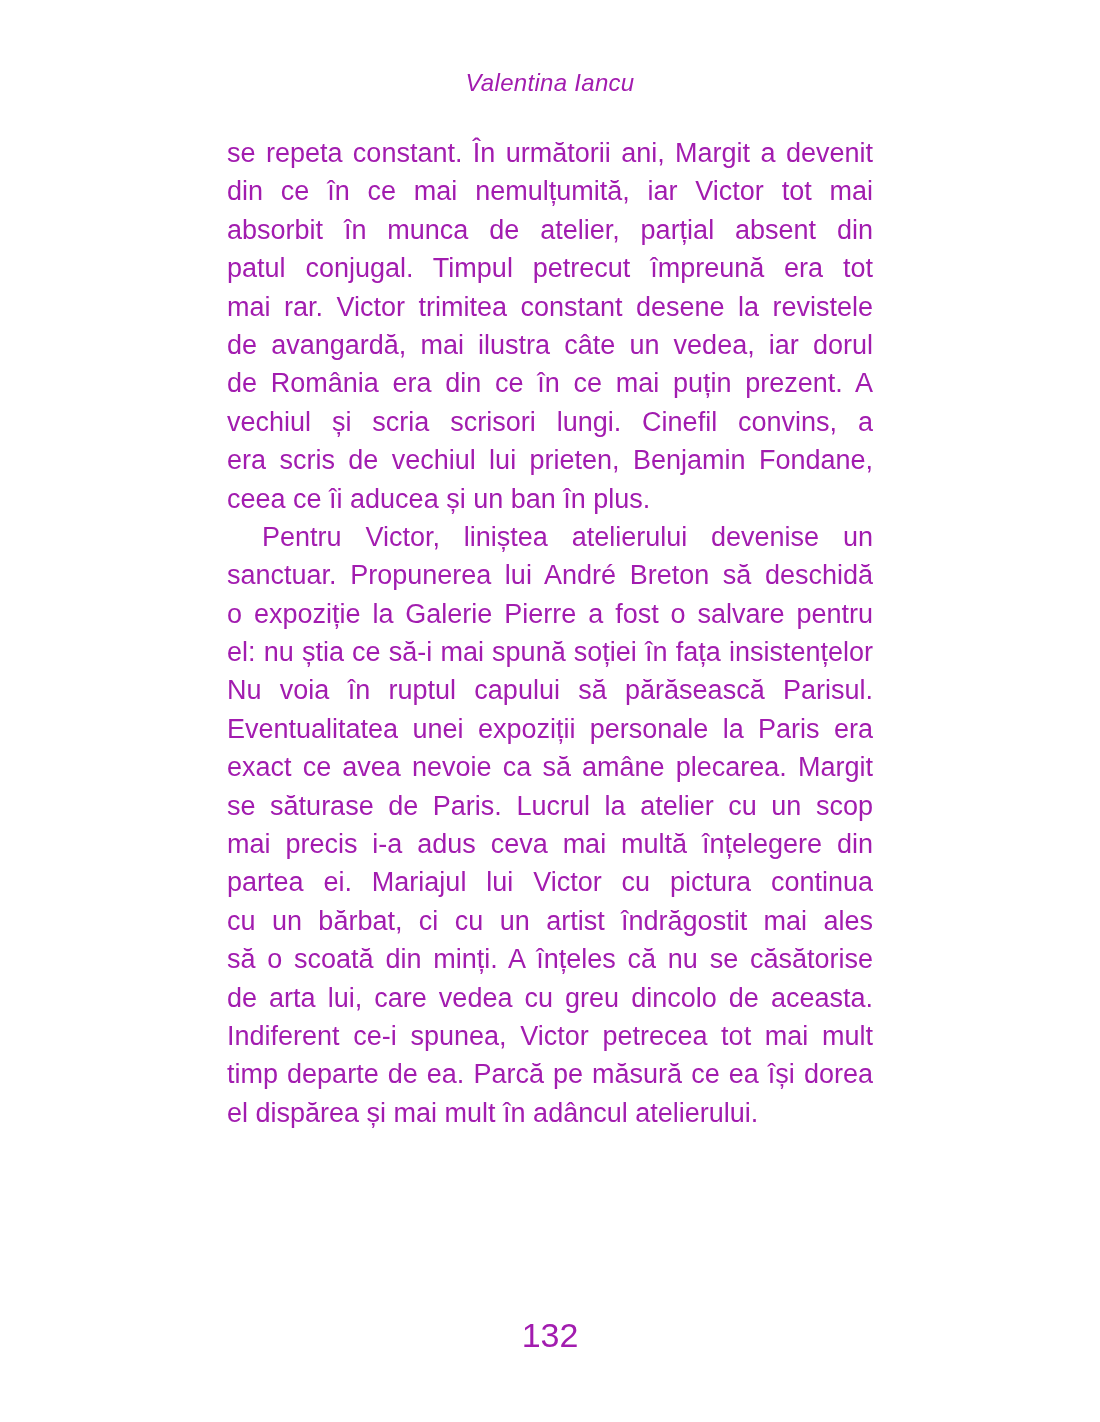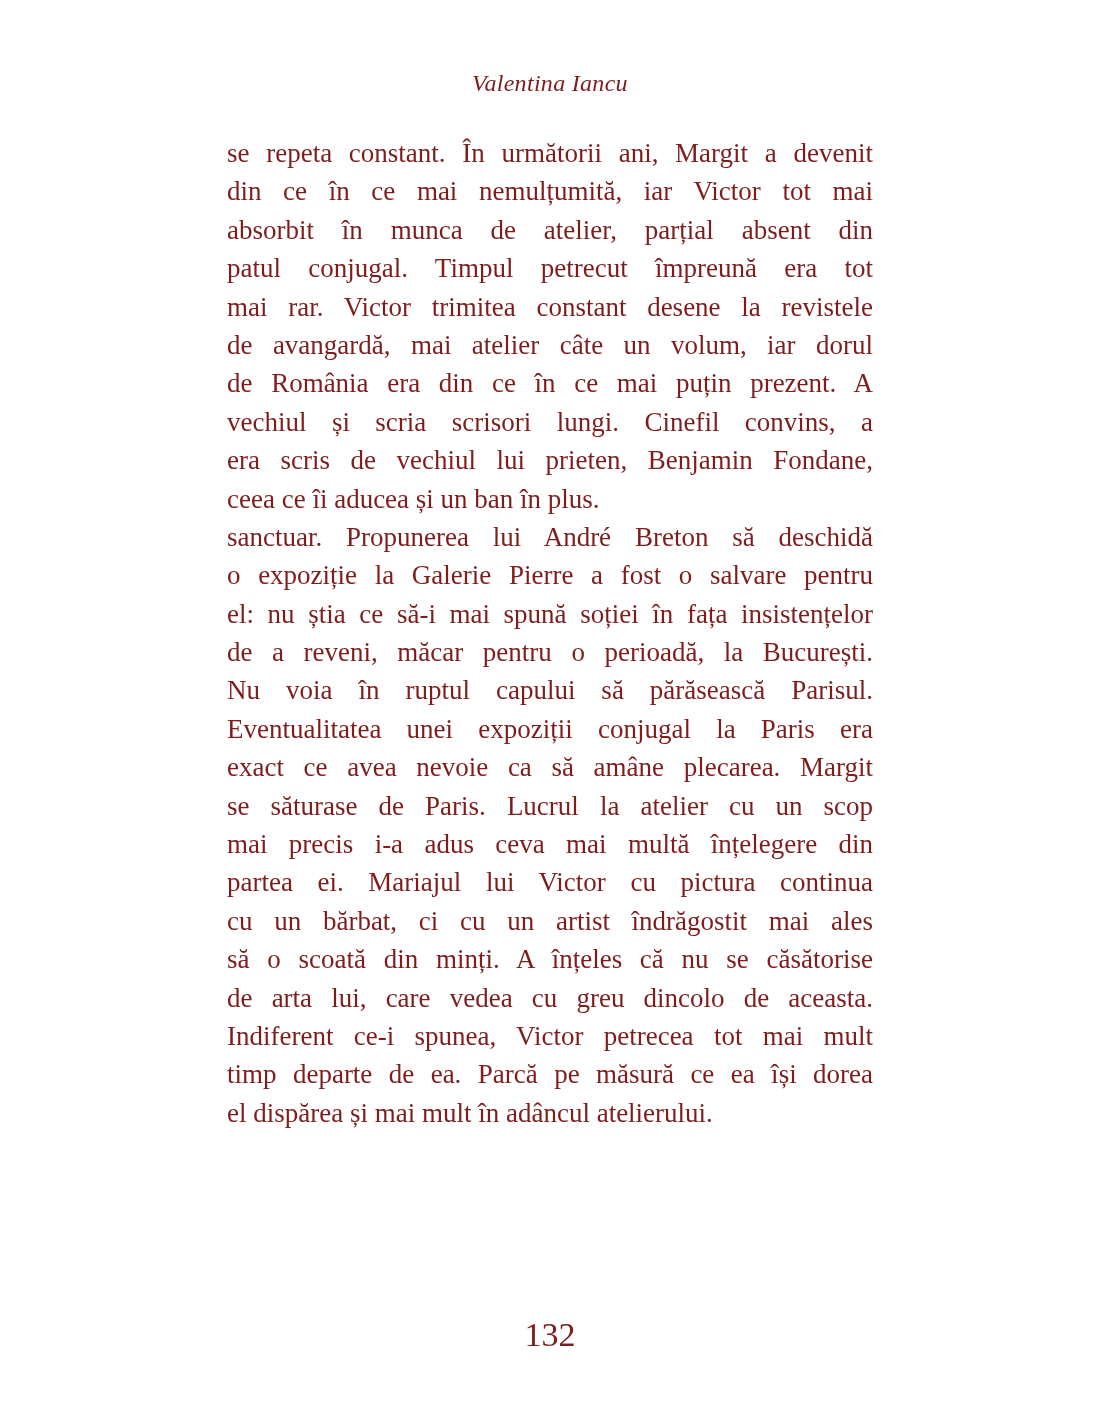--- a/index.html
+++ b/index.html
@@ -6,22 +6,22 @@
     margin: 0;
     padding: 0;
     background: #ffffff;
   }
   .page {
     position: relative;
     width: 1100px;
     height: 1422px;
     background: #ffffff;
     overflow: hidden;
-    font-family: Liberation Serif, serif;
-    color: #7f1d1d;
+    font-family: Liberation Sans, sans-serif;
+    color: #a21caf;
   }
   .running-header {
     position: absolute;
     top: 68px;
     left: 0;
     width: 100%;
     text-align: center;
     font-style: italic;
     font-size: 24px;
     line-height: 30px;
@@ -63,31 +63,31 @@
 
 <div class="page">
   <div class="running-header">Valentina Iancu</div>
 
   <div class="text-block">
       <div class="line">se repeta constant. În următorii ani, Margit a devenit</div>
       <div class="line">din ce în ce mai nemulțumită, iar Victor tot mai</div>
       <div class="line">absorbit în munca de atelier, parțial absent din</div>
       <div class="line">patul conjugal. Timpul petrecut împreună era tot</div>
       <div class="line">mai rar. Victor trimitea constant desene la revistele</div>
-      <div class="line">de avangardă, mai atelier câte un volum, iar dorul</div>
+      <div class="line">de avangardă, mai ilustra câte un vedea, iar dorul</div>
       <div class="line">de România era din ce în ce mai puțin prezent. A</div>
       <div class="line">vechiul și scria scrisori lungi. Cinefil convins, a</div>
       <div class="line">era scris de vechiul lui prieten, Benjamin Fondane,</div>
       <div class="line last">ceea ce îi aducea și un ban în plus.</div>
+      <div class="line indent">Pentru Victor, liniștea atelierului devenise un</div>
       <div class="line">sanctuar. Propunerea lui André Breton să deschidă</div>
       <div class="line">o expoziție la Galerie Pierre a fost o salvare pentru</div>
       <div class="line">el: nu știa ce să-i mai spună soției în fața insistențelor</div>
-      <div class="line">de a reveni, măcar pentru o perioadă, la București.</div>
       <div class="line">Nu voia în ruptul capului să părăsească Parisul.</div>
-      <div class="line">Eventualitatea unei expoziții conjugal la Paris era</div>
+      <div class="line">Eventualitatea unei expoziții personale la Paris era</div>
       <div class="line">exact ce avea nevoie ca să amâne plecarea. Margit</div>
       <div class="line">se săturase de Paris. Lucrul la atelier cu un scop</div>
       <div class="line">mai precis i-a adus ceva mai multă înțelegere din</div>
       <div class="line">partea ei. Mariajul lui Victor cu pictura continua</div>
       <div class="line">cu un bărbat, ci cu un artist îndrăgostit mai ales</div>
       <div class="line">să o scoată din minți. A înțeles că nu se căsătorise</div>
       <div class="line">de arta lui, care vedea cu greu dincolo de aceasta.</div>
       <div class="line">Indiferent ce-i spunea, Victor petrecea tot mai mult</div>
       <div class="line">timp departe de ea. Parcă pe măsură ce ea își dorea</div>
       <div class="line last">el dispărea și mai mult în adâncul atelierului.</div>

